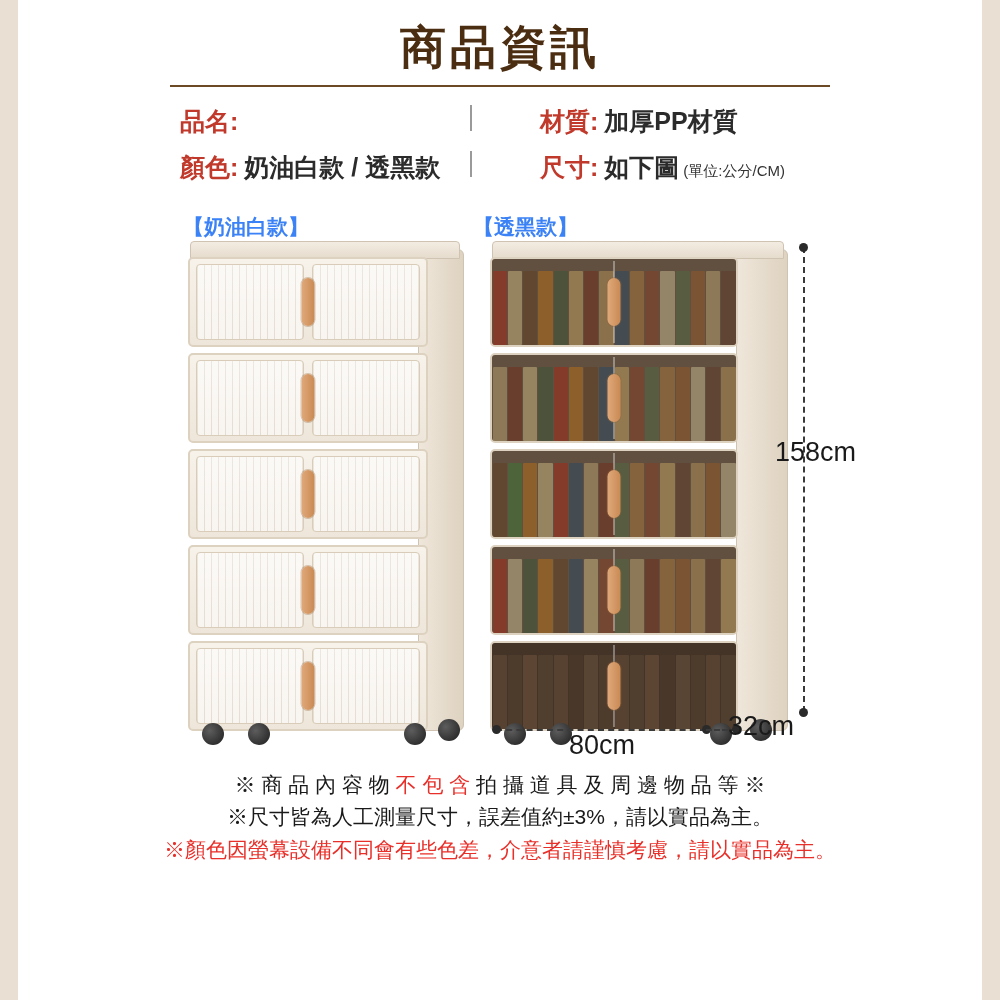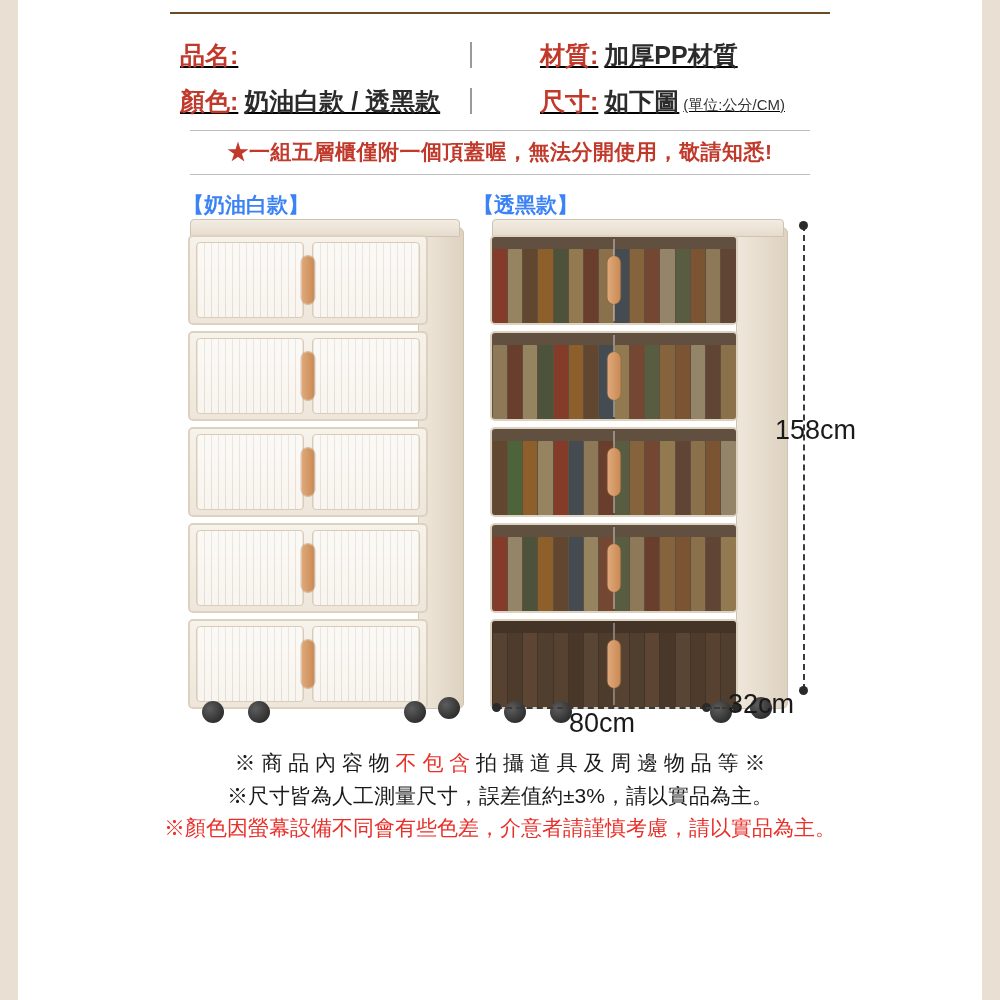--- a/index.html
+++ b/index.html
@@ -47,23 +47,21 @@
     margin: 12px auto 0 auto;
   }
 
   
   .specs {
     width: 660px;
     margin: 18px auto 0 auto;
   }
   .spec-row {
     display: flex;
-    align-items: center;
     height: 46px;
-    text-decoration: underline;
   }
   .spec-cell {
     display: flex;
     align-items: baseline;
     flex: 1 1 0;
     white-space: nowrap;
   }
   .spec-cell.left { justify-content: flex-start; padding-left: 10px; }
   .spec-cell.right { justify-content: flex-start; padding-left: 68px; }
   .spec-label {
@@ -273,20 +271,21 @@
   }
   .fn .red { color: #e8302a; }
   .fn.red-all { color: #e8302a; }
 </style>
 </head>
 <body>
 
 <div class="page">
   <div class="sheet">
 
+    <div class="title">商品資訊</div>
     <div class="title-rule"></div>
 
     <div class="specs">
 
       <div class="spec-row">
         <div class="spec-cell left">
           <span class="spec-label">品名:</span>
         </div>
         <div class="spec-divider"></div>
         <div class="spec-cell right">
@@ -303,23 +302,20 @@
         <div class="spec-divider"></div>
         <div class="spec-cell right">
           <span class="spec-label">尺寸:</span>
           <span class="spec-value">如下圖</span>
           <span class="spec-unit">(單位:公分/CM)</span>
         </div>
       </div>
 
     </div>
 
-    <div class="notice-wrap">
-      <span class="notice">★一組五層櫃僅附一個頂蓋喔，無法分開使用，敬請知悉!</span>
-    </div>
 
     <div class="product-area">
 
       <div class="variant-label" id="label-white">【奶油白款】</div>
       <div class="variant-label" id="label-black">【透黑款】</div>
 
       <div class="cabinet" id="cab-white">
         <div class="cab-body">
           <div class="cab-side"></div>
           <div class="cab-top"></div>

